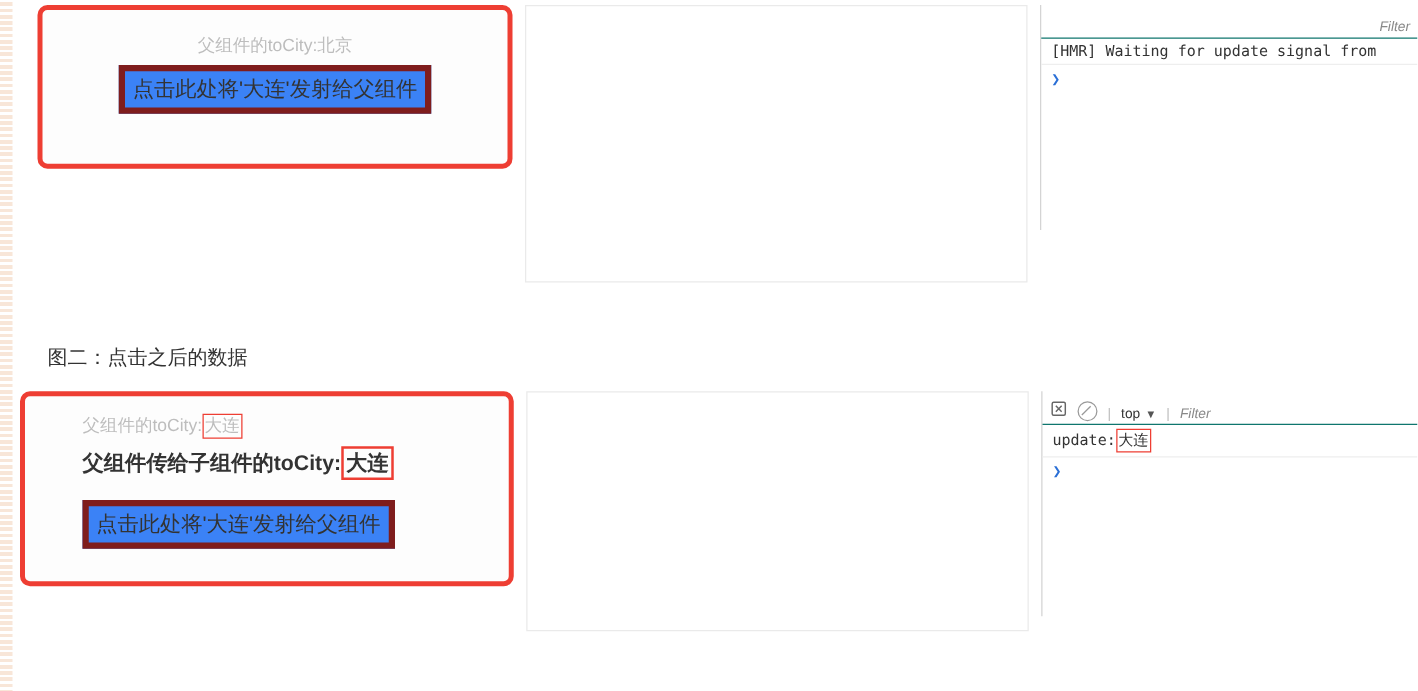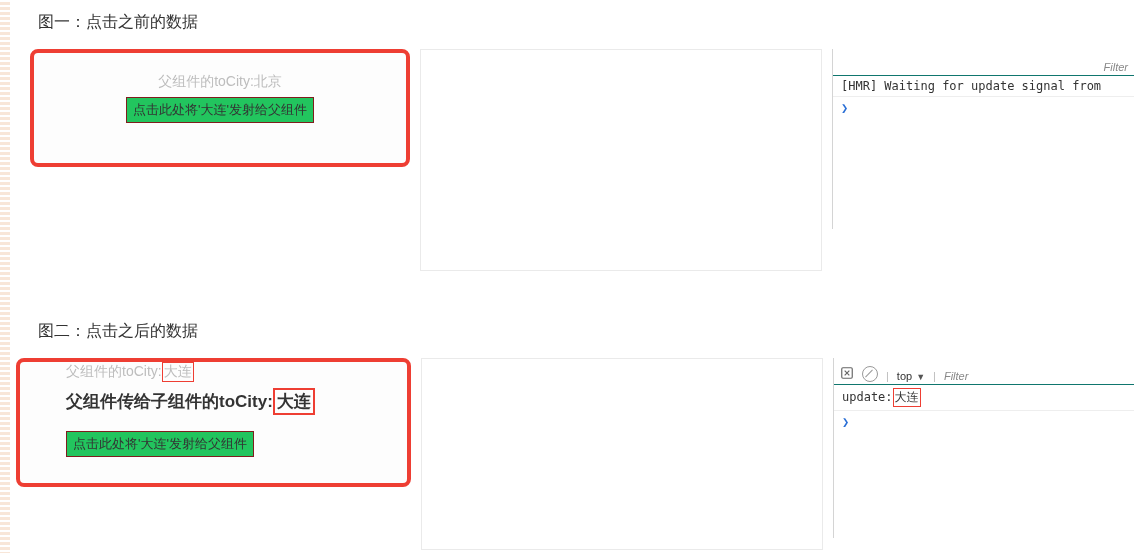--- a/index.html
+++ b/index.html
@@ -33,21 +33,21 @@
     .row {
       display: flex;
       gap: 10px;
       align-items: flex-start;
       margin-bottom: 50px;
     }
     .preview-outer {
       border: 4px solid #ee3e33;
       border-radius: 8px;
       background: #fdfdfd;
-      padding: 0 18px 26px 18px;
+      padding: 14px 18px 26px 18px;
       box-sizing: border-box;
     }
     .preview-outer.fig1 {
       width: 380px;
       padding: 20px 22px 40px 22px;
       text-align: center;
     }
     .preview-outer.fig2 {
       width: 395px;
       padding-left: 46px;
@@ -61,24 +61,24 @@
       margin-bottom: 6px;
     }
     .child-line {
       color: #333;
       font-weight: bold;
       font-size: 17px;
       margin-bottom: 16px;
     }
     .click-btn {
       display: inline-block;
-      background: #22c55e;
-      border: 1px solid #7f1d1d;
-      color: #333;
-      font-size: 13px;
+      background: #3b82f6;
+      border: 5px solid #7f1d1d;
+      color: #333;
+      font-size: 17px;
       padding: 3px 6px;
       cursor: pointer;
     }
     .spacer-col {
       width: 400px;
       border: 1px solid #eaeaea;
     }
     .spacer1 { height: 220px; }
     .spacer2 { height: 190px; }
     .dev-panel {
@@ -142,21 +142,20 @@
       display: inline-block;
     }
   </style>
 </head>
 <body>
 
 <div class="ruler-edge"></div>
 
 <div class="content-wrap">
 
-  <div class="fig-label">图一：点击之前的数据</div>
   <div class="row">
     <div class="preview-outer fig1">
       <div class="parent-line">父组件的toCity:北京</div>
       <span class="click-btn">点击此处将'大连'发射给父组件</span>
     </div>
     <div class="spacer-col spacer1"></div>
     <div class="dev-panel">
       <div class="dev-toolbar partial">
         <span class="filter-label">Filter</span>
       </div>

